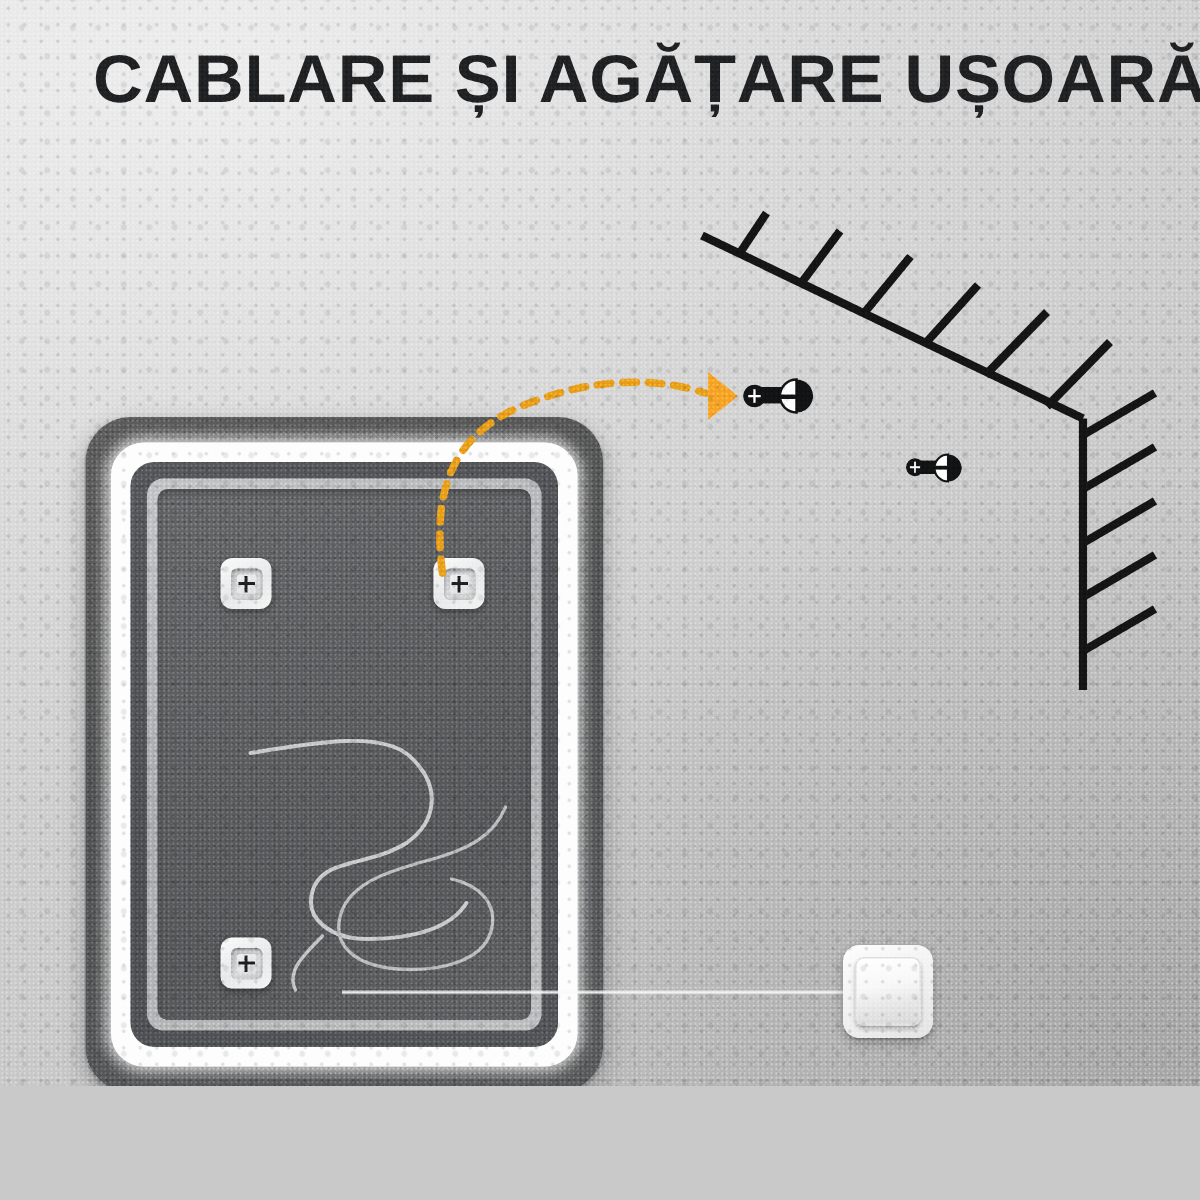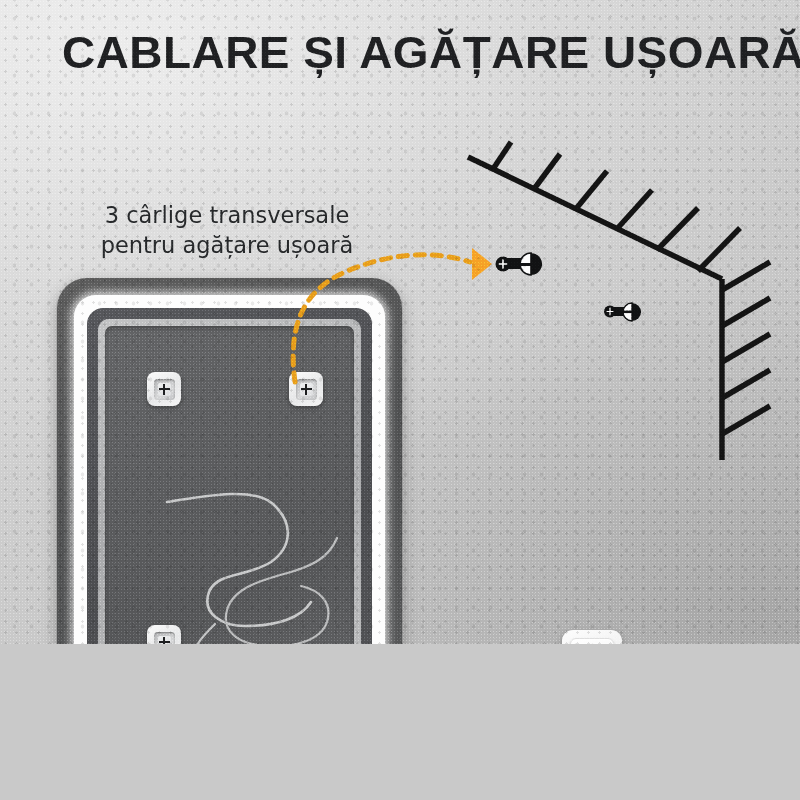--- a/index.html
+++ b/index.html
@@ -2,21 +2,21 @@
 <html><head>
 <meta charset="utf-8">
 <style>
   html,body{margin:0;padding:0;}
   body{
     width:800px;height:800px;overflow:hidden;
     font-family:"DejaVu Sans", sans-serif;
     background:#c9c9c9;
   }
   #stage{
-    position:relative;width:800px;height:644px;overflow:hidden;
+    position:relative;width:800px;height:724px;overflow:hidden;
     background:
       radial-gradient(ellipse 120% 95% at 18% 8%, rgba(255,255,255,.50) 0%, rgba(255,255,255,.14) 42%, rgba(255,255,255,0) 72%),
       radial-gradient(ellipse 100% 80% at 95% 95%, rgba(90,90,90,.22) 0%, rgba(120,120,120,0) 65%),
       linear-gradient(150deg,#dedede 0%, #d2d2d2 30%, #c9c9c9 58%, #bfbfbf 85%, #b9b9b9 100%);
   }
   
   #noise{
     position:absolute;inset:0;pointer-events:none;opacity:.40;mix-blend-mode:overlay;
     background-image:
       radial-gradient(rgba(255,255,255,.85) 0.6px, rgba(0,0,0,0) 0.7px),
@@ -239,18 +239,16 @@
       <rect x="613" y="307" width="19" height="9" fill="#111213"></rect>
       <circle cx="610" cy="311.5" r="6" fill="#111213"></circle>
       <path d="M610 307.8 v7.4 M606.6 311.5 h6.8" stroke="#ffffff" stroke-width="1.2"></path>
       <path d="M632 303 a9 9 0 0 1 0 18 z" fill="#111213"></path>
       <path d="M632 303 a9 9 0 0 0 0 18 z" fill="#fdfdfd" stroke="#111213" stroke-width="1.4"></path>
       <rect x="623" y="310.5" width="18" height="2.6" fill="#111213"></rect>
     </g>
   </svg>
 
   <div id="title">CABLARE ȘI AGĂȚARE UȘOARĂ</div>
-  <div class="caption" id="cap-left">3 cârlige transversale
-pentru agățare ușoară</div>
 
   <div id="noise"></div>
   <div id="noise2"></div>
 </div>
 
 </body></html>

